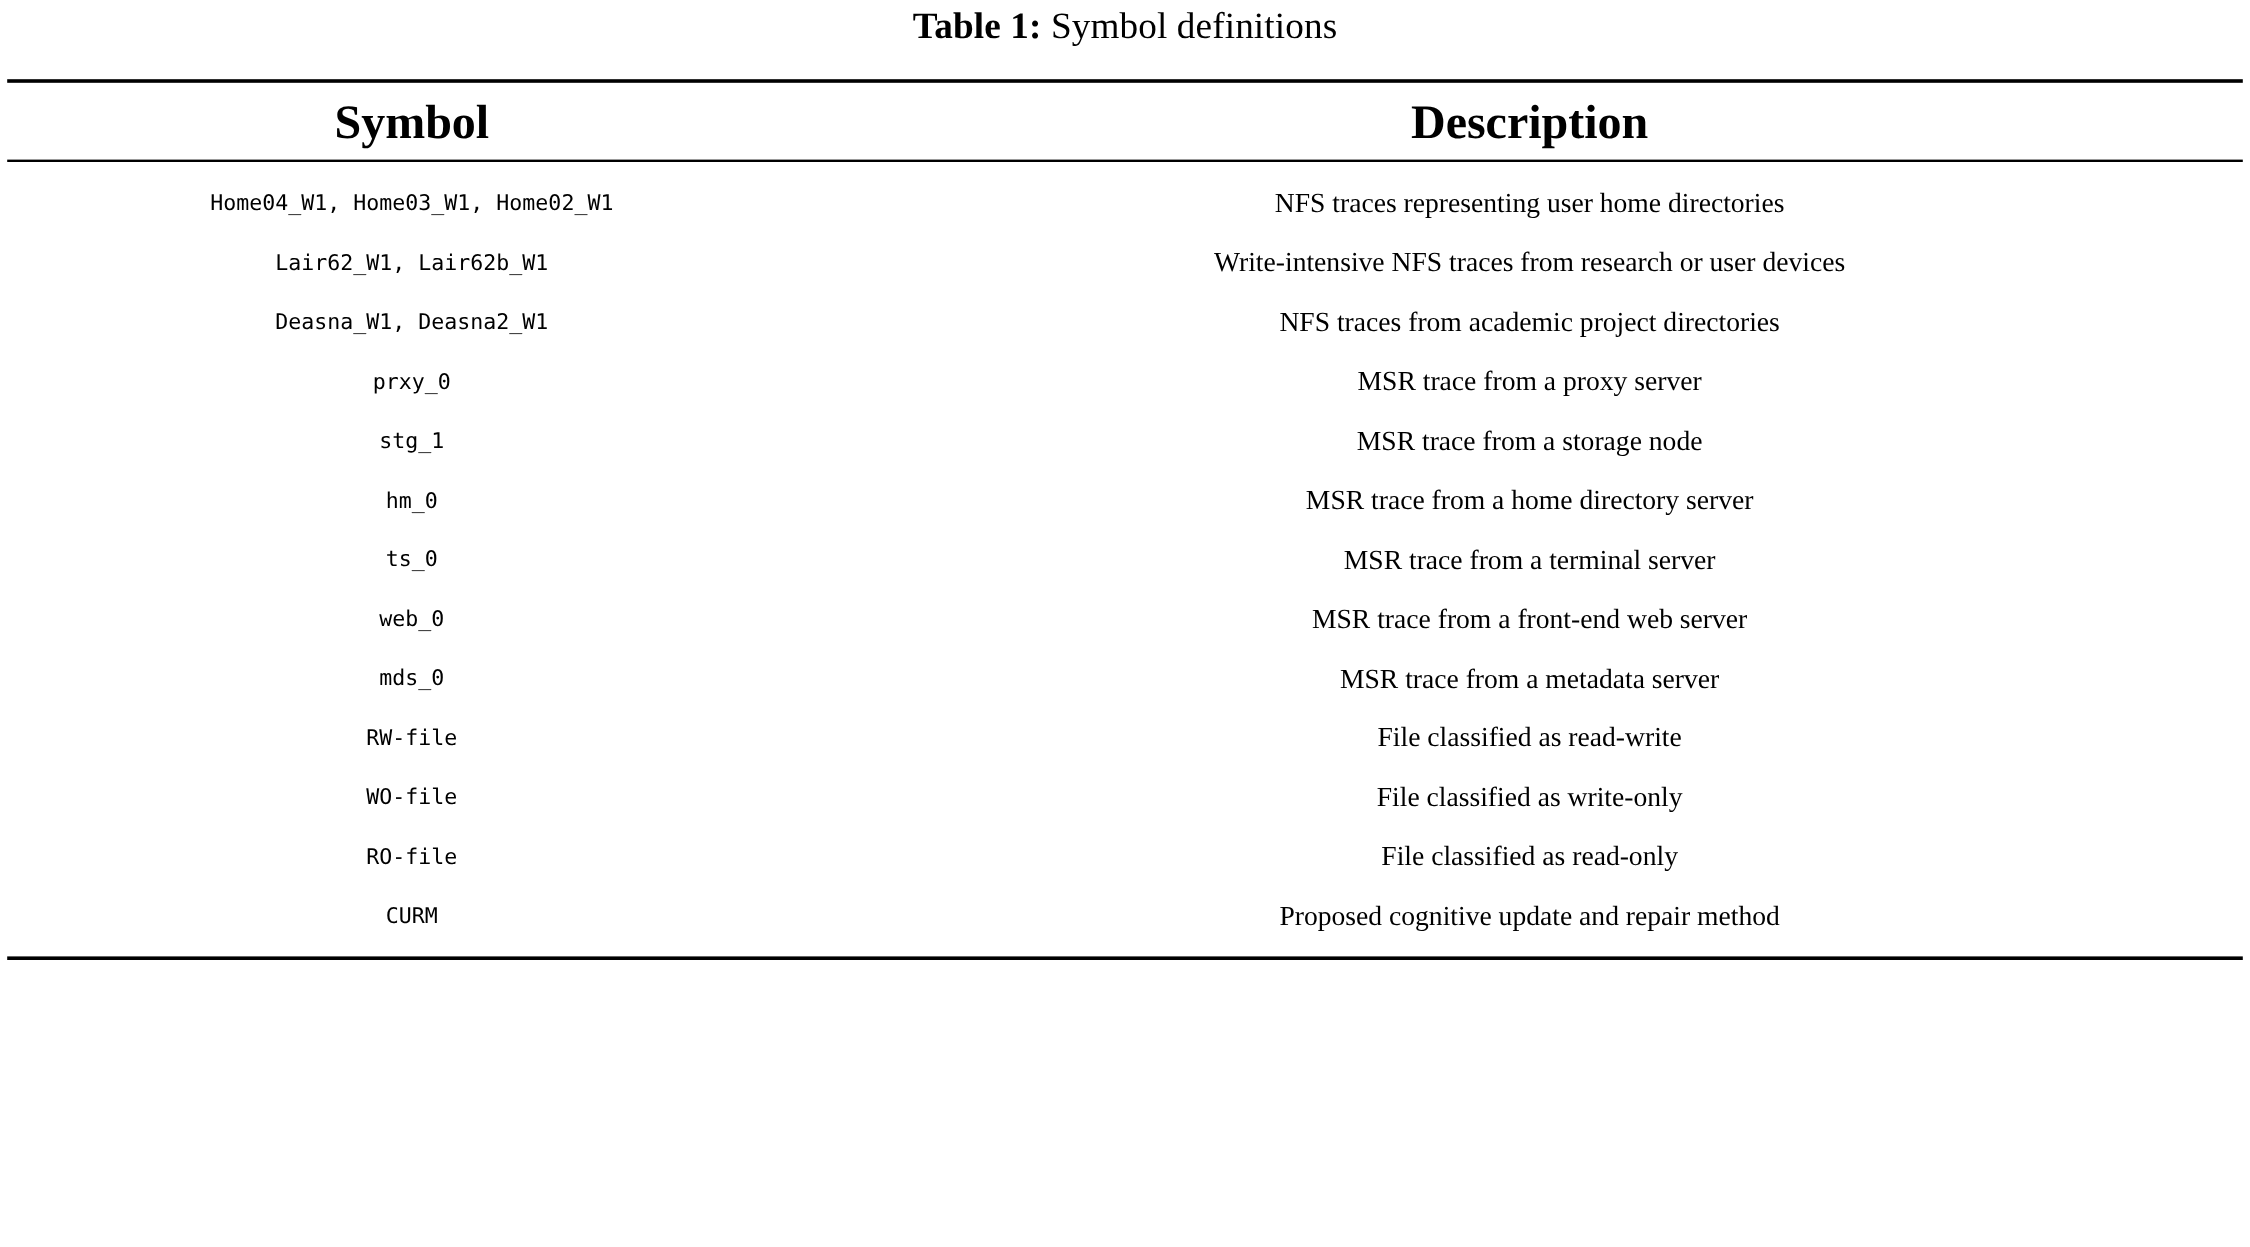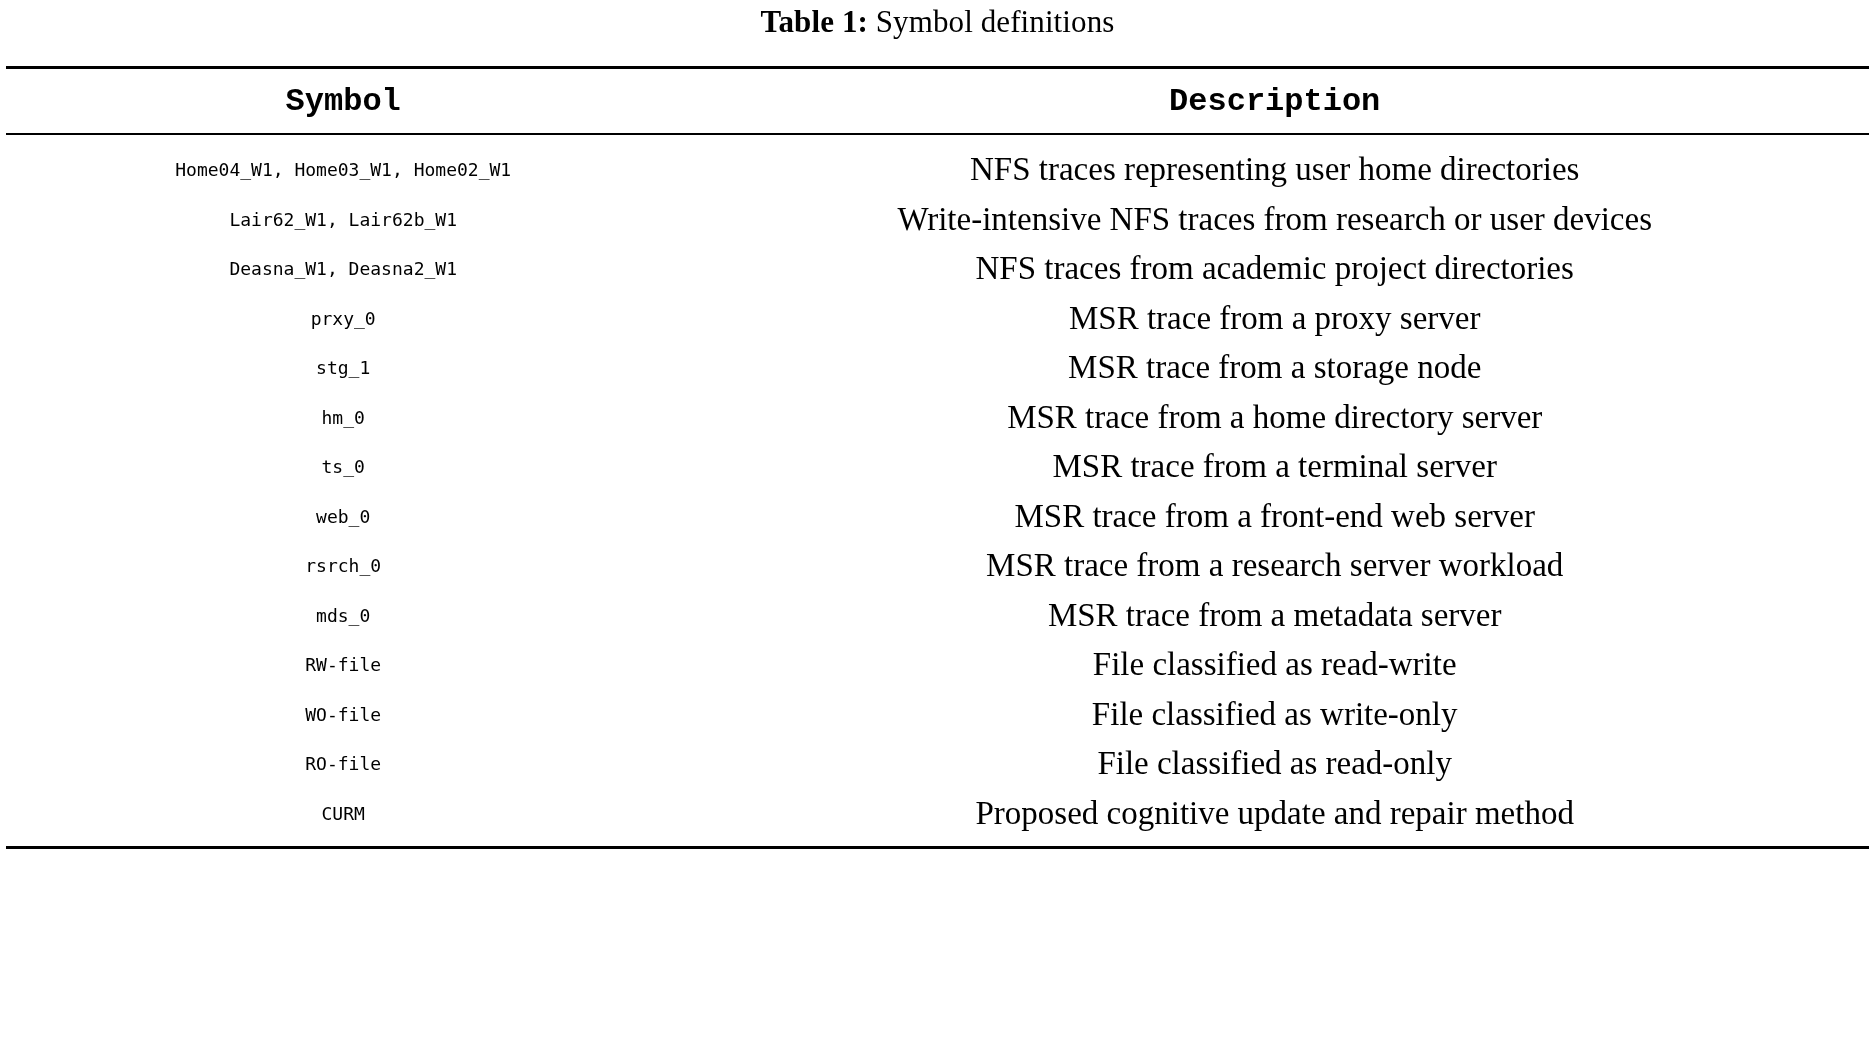--- a/index.html
+++ b/index.html
@@ -56,44 +56,44 @@
 
   table.symtable col.col-symbol { width: 36.2%; }
   table.symtable col.col-desc   { width: 63.8%; }
 
   .rule-top    { border-top: 3.2px solid #000; }
   .rule-mid    { border-top: 2.0px solid #000; }
   .rule-bottom { border-top: 3.2px solid #000; }
 
   thead th {
     font-weight: bold;
-    font-size: 32px;
+    font-size: 40px;
     line-height: 34px;
     text-align: center;
     padding: 16px 0 14px 0;
-    font-family: Liberation Mono, monospace;
+    font-family: Liberation Serif, serif;
   }
 
   tbody td {
     text-align: center;
     vertical-align: middle;
     padding: 0;
     height: 49.5px;
   }
 
   td.sym {
     font-family: "DejaVu Sans Mono", "Liberation Mono", monospace;
     font-size: 18px;
     letter-spacing: 0px;
     white-space: nowrap;
   }
 
   td.desc {
     font-family: "Liberation Serif", "DejaVu Serif", serif;
-    font-size: 33px;
+    font-size: 23px;
     white-space: nowrap;
   }
 
   tbody tr:first-child td { padding-top: 10px; }
   tbody tr:last-child  td { padding-bottom: 8px; }
 </style>
 </head>
 <body>
 
 <div class="page">
@@ -142,24 +142,20 @@
           </tr>
           <tr>
             <td class="sym">ts_0</td>
             <td class="desc">MSR trace from a terminal server</td>
           </tr>
           <tr>
             <td class="sym">web_0</td>
             <td class="desc">MSR trace from a front-end web server</td>
           </tr>
           <tr>
-            <td class="sym">rsrch_0</td>
-            <td class="desc">MSR trace from a research server workload</td>
-          </tr>
-          <tr>
             <td class="sym">mds_0</td>
             <td class="desc">MSR trace from a metadata server</td>
           </tr>
           <tr>
             <td class="sym">RW-file</td>
             <td class="desc">File classified as read-write</td>
           </tr>
           <tr>
             <td class="sym">WO-file</td>
             <td class="desc">File classified as write-only</td>

